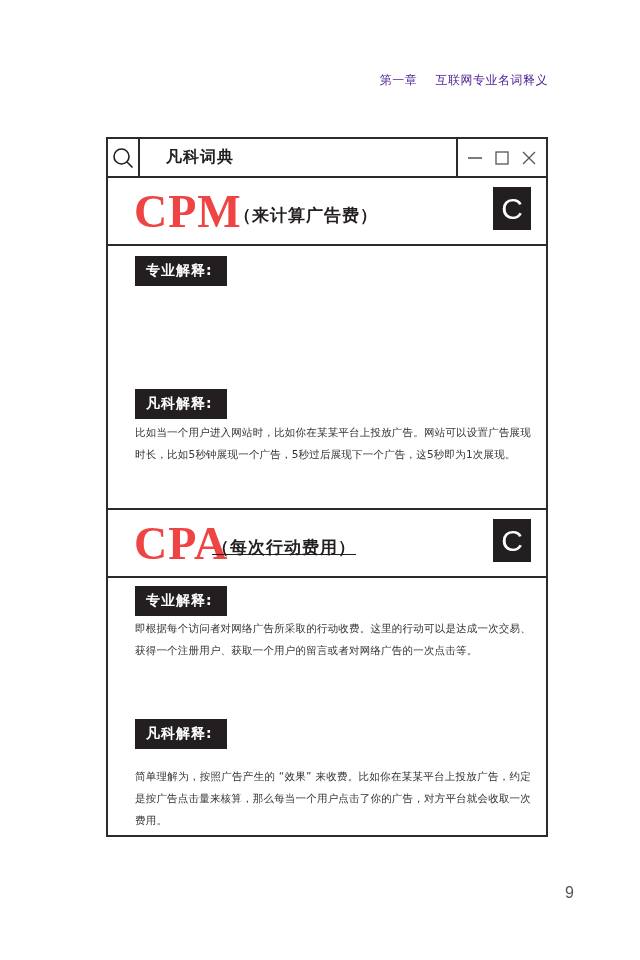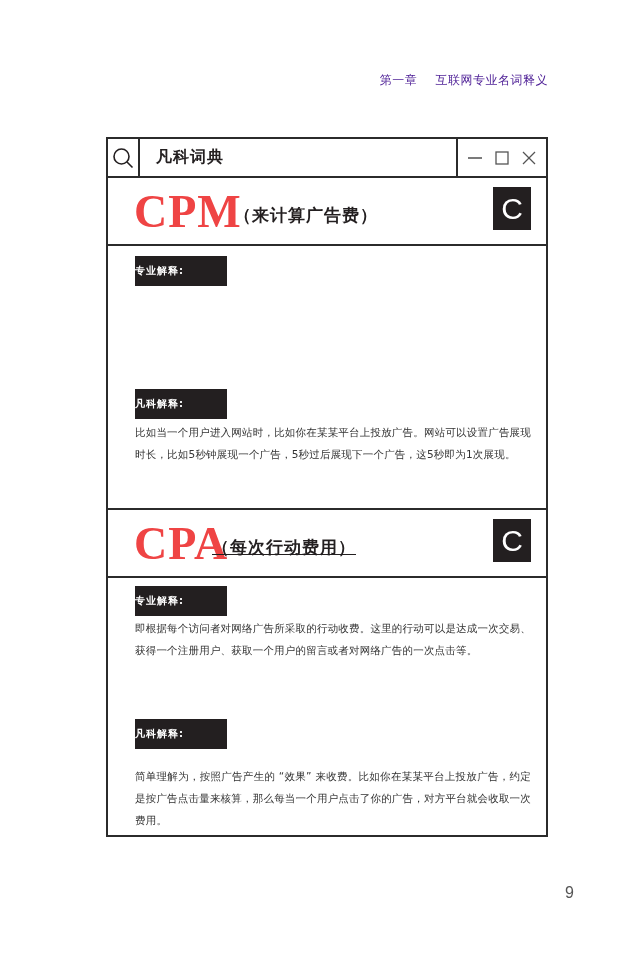--- a/index.html
+++ b/index.html
@@ -22,21 +22,21 @@
     }
     .titlebar {
       position: absolute; left: 0; top: 0; width: 438px; height: 37px;
       border-bottom: 2px solid #2b2b2b; display: flex;
     }
     .search-cell {
       width: 30px; height: 37px; border-right: 2px solid #2b2b2b;
       display: flex; align-items: center; justify-content: center;
     }
     .app-title {
-      flex: 1; display: flex; align-items: center; padding-left: 16px;
+      flex: 1; display: flex; align-items: center; padding-left: 26px;
       font-size: 16px; font-weight: bold; color: #231f20; letter-spacing: 1px;
     }
     .controls {
       width: 90px; height: 37px; border-left: 2px solid #2b2b2b;
       display: flex; align-items: center; justify-content: space-around; padding: 0 4px; box-sizing: border-box;
     }
     .ctl { width: 18px; height: 18px; display: flex; align-items: center; justify-content: center; cursor: pointer; }
     .term-header {
       position: absolute; left: 0; width: 438px; height: 66px;
       border-bottom: 2px solid #2b2b2b;
@@ -58,22 +58,22 @@
       background: #231f20; color: #ffffff; font-family: "Liberation Sans", sans-serif;
       font-size: 30px; display: flex; align-items: center; justify-content: center;
     }
     .section {
       position: absolute; left: 0; width: 438px;
     }
     .section.cpm-body { top: 107px; height: 262px; }
     .section.cpa-body { top: 437px; height: 259px; }
     .label-badge {
       position: absolute; left: 27px; height: 30px; width: 92px;
-      background: #231f20; color: #ffffff; font-size: 10px; font-weight: bold;
-      display: flex; align-items: center; box-sizing: border-box; letter-spacing: 1px;
+      background: #231f20; color: #ffffff; font-size: 14px; font-weight: bold;
+      display: flex; align-items: center; padding-left: 11px; box-sizing: border-box; letter-spacing: 1px;
     }
     .para {
       position: absolute; left: 27px; width: 396px;
       font-size: 10.5px; line-height: 22px; color: #333; letter-spacing: 0.2px; text-align: justify;
     }
   </style>
 </head>
 <body>
 
 <div class="running-head">

